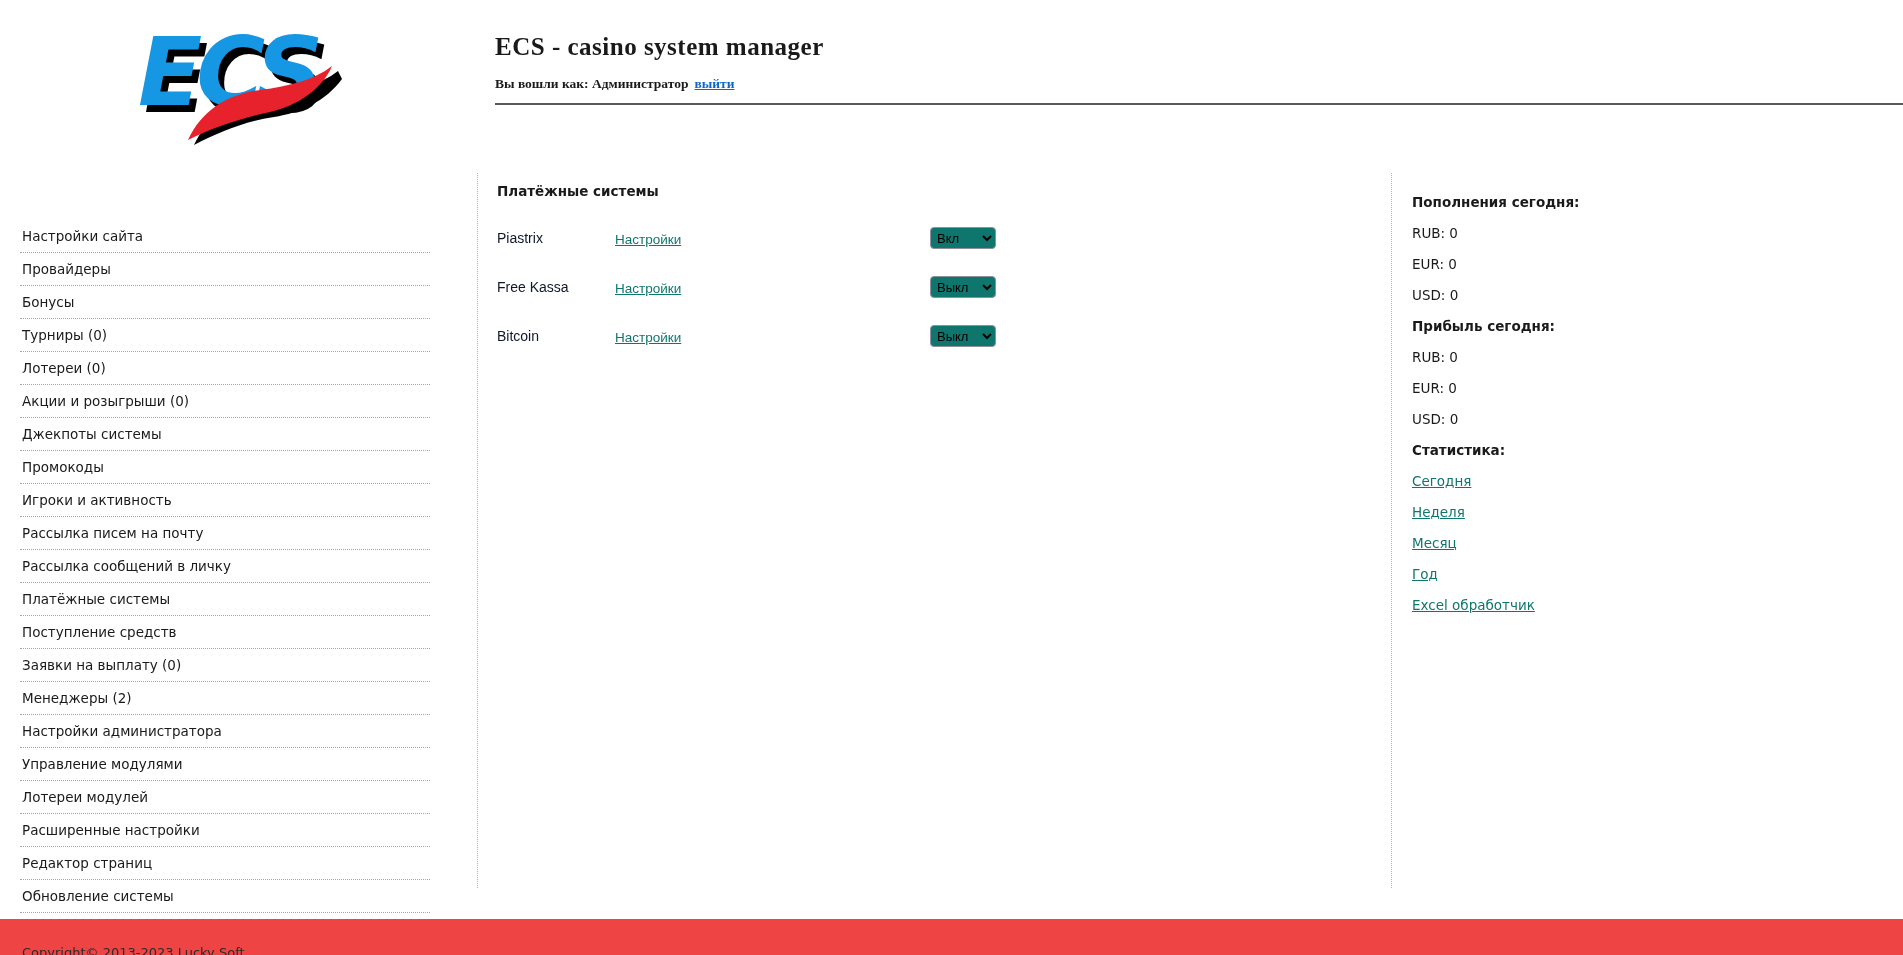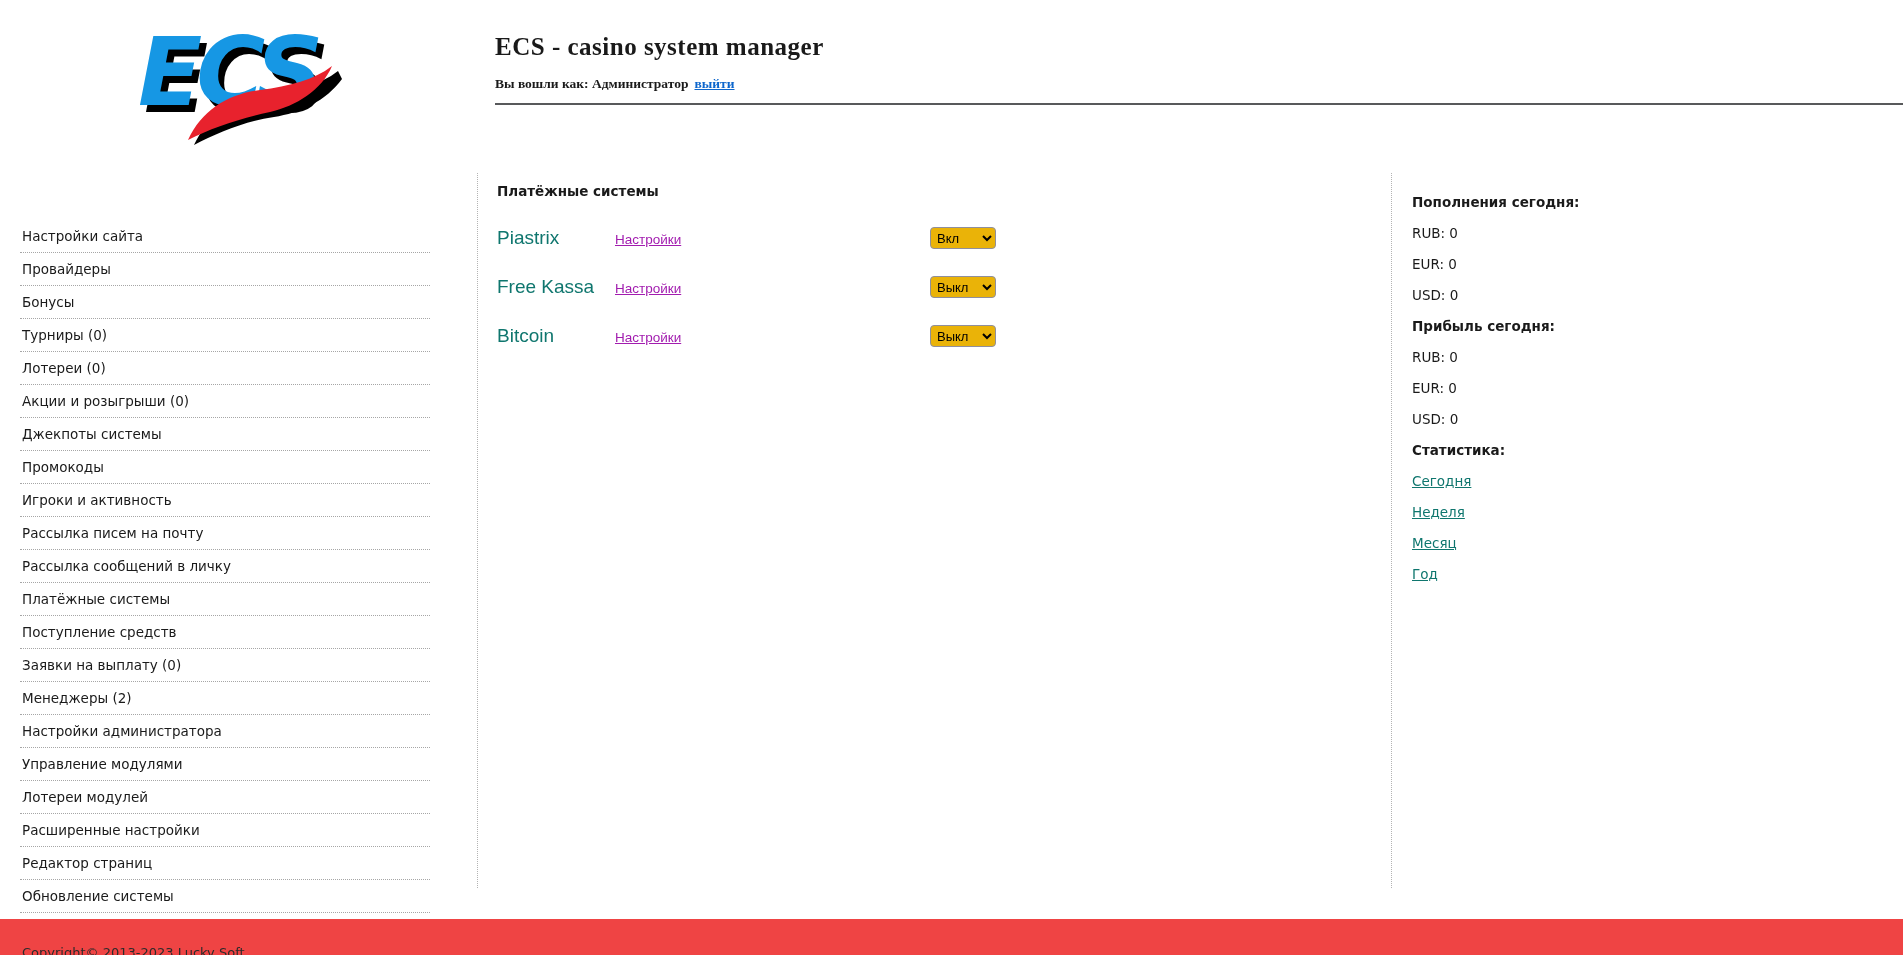--- a/index.html
+++ b/index.html
@@ -21,24 +21,24 @@
 
   
   .side-menu { position: absolute; left: 20px; top: 220px; width: 410px; list-style: none; }
   .side-menu li { padding: 8px 2px; line-height: 16px; font-size: 13.5px; border-bottom: 1px dotted #a6a6a6; cursor: pointer; }
 
   
   .main-panel { position: absolute; left: 497px; top: 183px; width: 880px; }
   .main-heading { font-size: 13.5px; font-weight: bold; }
   .pay-rows { margin-top: 28px; }
   .pay-row { display: flex; align-items: center; height: 22px; margin-bottom: 27px; }
-  .pay-name { width: 118px; font-family: "Liberation Sans", sans-serif; font-size: 19px; color: #0f766e; }
+  .pay-name { width: 118px; font-family: "Liberation Sans", sans-serif; font-size: 14px; color: #0f172a; }
   .pay-link-box { width: 315px; }
-  .pay-link-box a { font-family: "Liberation Sans", sans-serif; font-size: 13.5px; color: #a21caf; text-decoration: underline; cursor: pointer; }
-  .pay-row select { font-family: "Liberation Sans", sans-serif; font-size: 13px; min-width: 66px; height: 22px; background: #eab308; border: 1px solid #8f8f9d; border-radius: 4px; padding: 0 2px; }
+  .pay-link-box a { font-family: "Liberation Sans", sans-serif; font-size: 13.5px; color: #0f766e; text-decoration: underline; cursor: pointer; }
+  .pay-row select { font-family: "Liberation Sans", sans-serif; font-size: 13px; min-width: 66px; height: 22px; background: #0f766e; border: 1px solid #8f8f9d; border-radius: 4px; padding: 0 2px; }
 
   
   .stats-col { position: absolute; left: 1412px; top: 193px; width: 460px; font-size: 13.5px; }
   .stats-col .line { line-height: 18px; margin-bottom: 13px; }
   .stats-col .line.bold { font-weight: bold; }
   .stats-col a { color: #0f766e; text-decoration: underline; cursor: pointer; }
 
   
   .footer { position: absolute; left: 0; top: 919px; width: 100%; height: 36px; background: #ef4444; overflow: hidden; }
   .footer-text { margin: 26px 0 0 22px; font-size: 13px; color: #2b2b2b; line-height: 16px; }
@@ -124,17 +124,18 @@
   <div class="line">USD: 0</div>
   <div class="line bold">Прибыль сегодня:</div>
   <div class="line">RUB: 0</div>
   <div class="line">EUR: 0</div>
   <div class="line">USD: 0</div>
   <div class="line bold">Статистика:</div>
   <div class="line"><a>Сегодня</a></div>
   <div class="line"><a>Неделя</a></div>
   <div class="line"><a>Месяц</a></div>
   <div class="line"><a>Год</a></div>
+  <div class="line"><a>Excel обработчик</a></div>
 </div>
 
 <div class="footer">
   <div class="footer-text">Copyright© 2013-2023 Lucky Soft</div>
 </div>
 
 </body></html>

